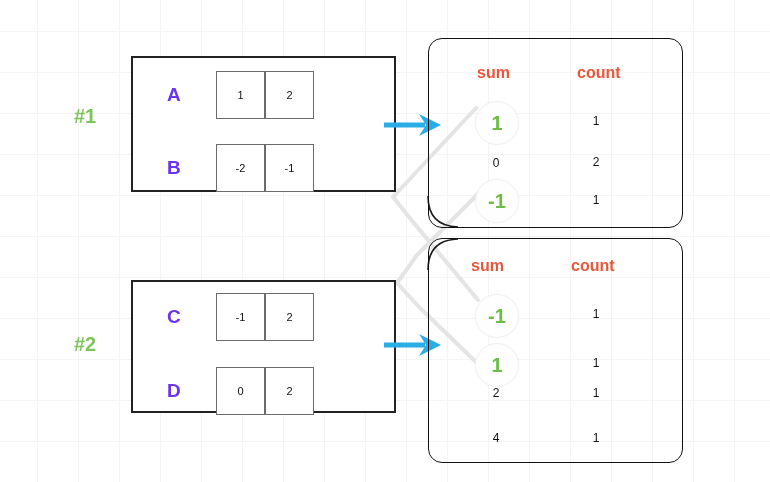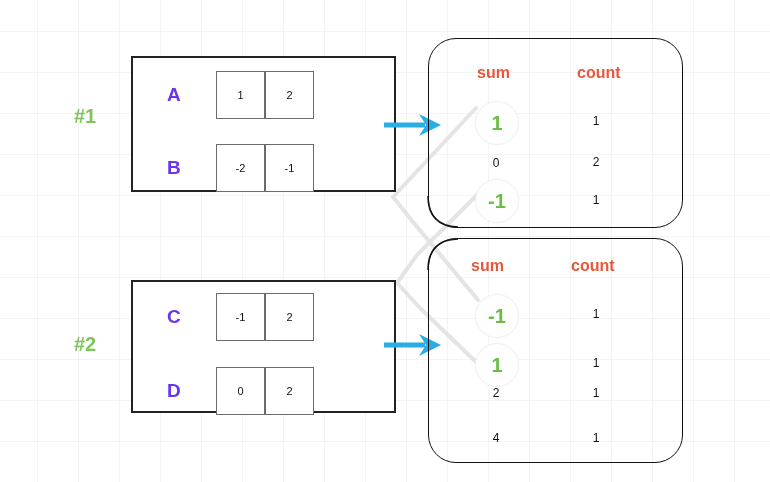--- a/index.html
+++ b/index.html
@@ -81,21 +81,21 @@
   
   #panel-2 .row-key.k-c { left: 34px; top: 25px; }
   #panel-2 .pair.p-c    { left: 83px; top: 11px; }
   #panel-2 .row-key.k-d { left: 34px; top: 99px; }
   #panel-2 .pair.p-d    { left: 83px; top: 85px; }
 
   
   .agg-table {
     position: absolute;
     border: 1.8px solid #111111;
-    border-radius: 28px;
+    border-radius: 14px;
     background: rgba(255,255,255,0.0);
     box-sizing: border-box;
   }
   #agg-1 { left: 428px; top: 38px; width: 255px; height: 190px; }
   #agg-2 { left: 428px; top: 238px; width: 255px; height: 225px; }
 
   .agg-head {
     position: absolute;
     font-size: 16px;
     font-weight: 700;

